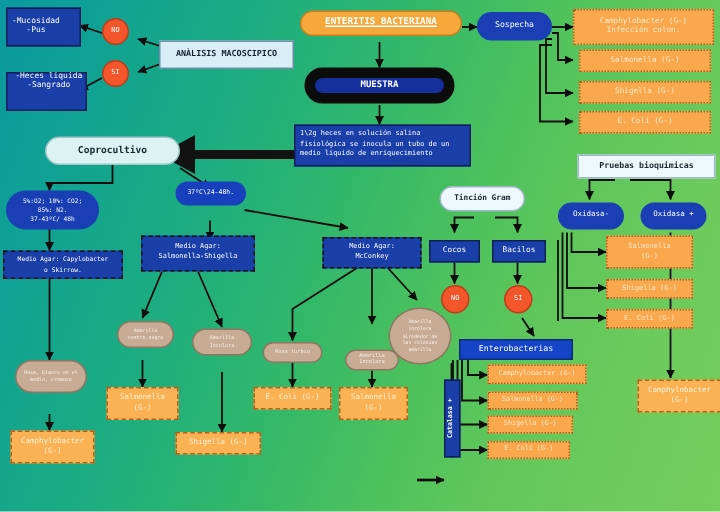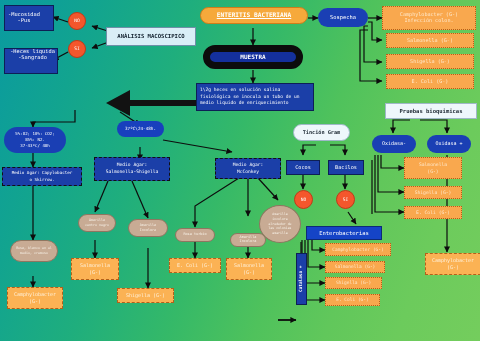--- a/index.html
+++ b/index.html
@@ -169,20 +169,22 @@
               text-align:left;justify-content:flex-start;padding:2px 3px;
               line-height:1.5;">1\2g heces en solución salina fisiológica se inocula un tubo de un medio liquido de enriquecimiento</div>
 
   <div class="node orange-box" style="left:382px;top:6px;width:94px;height:24px;font-size:5.1px;
               white-space:pre-line;">Camphylobacter (G-)
 Infección colon.</div>
   <div class="node orange-box" style="left:386px;top:33px;width:88px;height:15px;font-size:5.1px;">Salmonella (G-)</div>
   <div class="node orange-box" style="left:386px;top:54px;width:88px;height:15px;font-size:5.1px;">Shigella (G-)</div>
   <div class="node orange-box" style="left:386px;top:74px;width:88px;height:15px;font-size:5.1px;">E. Coli (G-)</div>
 
+  <div class="node cyan-pill" style="left:30px;top:91px;width:90px;height:19px;font-size:6.4px;
+              font-weight:bold;">Coprocultivo</div>
 
   <div class="node blue-oval" style="left:4px;top:127px;width:62px;height:26px;font-size:4.1px;
               white-space:pre-line;line-height:1.45;">5%:O2; 10%: CO2;
 85%: N2.
 37-43ºC/ 48h</div>
 
   <div class="node blue-oval-d" style="left:117px;top:121px;width:47px;height:16px;font-size:4.3px;">37ºC\24-48h.</div>
 
   <div class="node blue-rect-dot" style="left:2px;top:167px;width:80px;height:19px;font-size:4.2px;
               white-space:pre-line;line-height:1.5;">Medio Agar: Capylobacter

